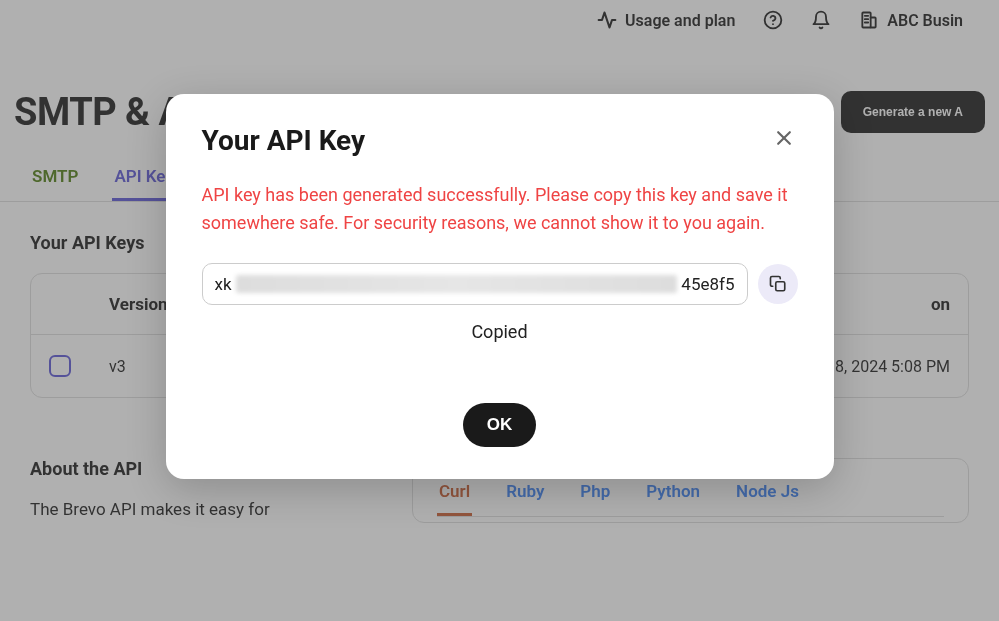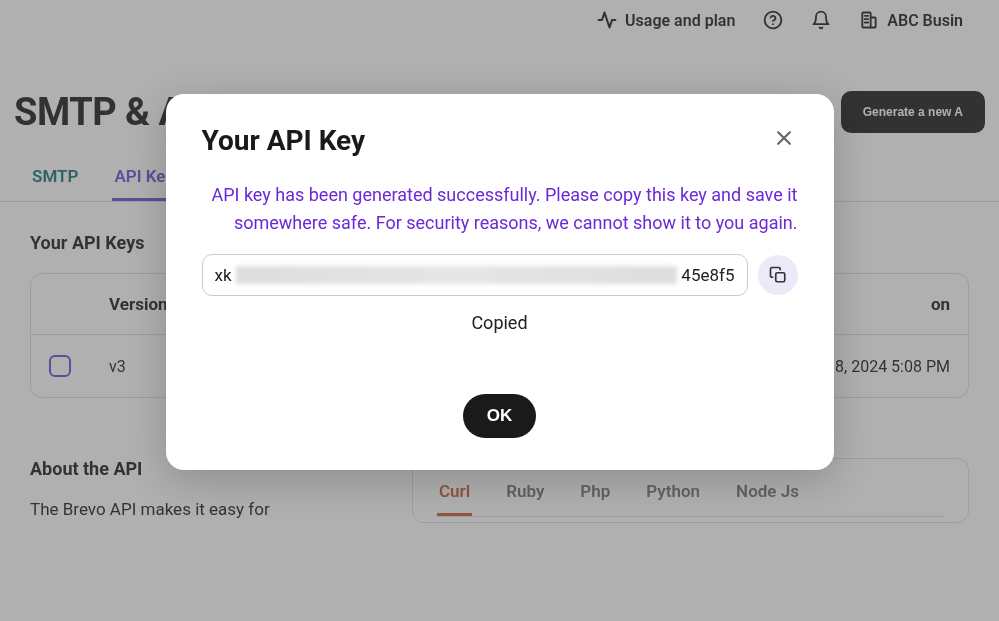--- a/index.html
+++ b/index.html
@@ -58,21 +58,21 @@
   .tabs {
     display: flex;
     gap: 32px;
     padding: 0 30px;
     border-bottom: 1px solid #ddd;
   }
   .tab {
     padding: 12px 2px;
     font-size: 17px;
     font-weight: 600;
-    color: #0f766e;
+    color: #4d7c0f;
     border-bottom: 3px solid transparent;
     cursor: pointer;
   }
   .tab.active {
     color: #5a55d6;
     border-bottom-color: #5a55d6;
   }
 
   
   .section {
@@ -127,21 +127,21 @@
     font-size: 17px;
     line-height: 1.5;
   }
   .code-tabs {
     flex: 1;
     border: 1px solid #ddd;
     border-radius: 12px;
     padding: 10px 24px 0 24px;
   }
   .code-tabs .tabs { padding: 0; border: none; }
-  .code-tabs .tab { color: #737373; }
+  .code-tabs .tab { color: #3b82f6; }
   .code-tabs .tab.active {
     color: #c85a2f;
     border-bottom-color: #c85a2f;
   }
 
   
   .overlay {
     position: absolute;
     inset: 0;
     background: rgba(80,80,80,0.45);
@@ -170,23 +170,22 @@
   .modal-close {
     font-size: 20px;
     color: #666;
     cursor: pointer;
     padding: 4px;
     line-height: 1;
   }
   .modal-body {
     font-size: 18px;
     line-height: 1.55;
-    color: #6d28d9;
-    margin-bottom: 17px;
-    text-align: right;
+    color: #ef4444;
+    margin-bottom: 26px;
   }
   .key-row {
     display: flex;
     gap: 10px;
     align-items: center;
     margin-bottom: 16px;
   }
   .key-input {
     flex: 1;
     border: 1px solid #ccc;

